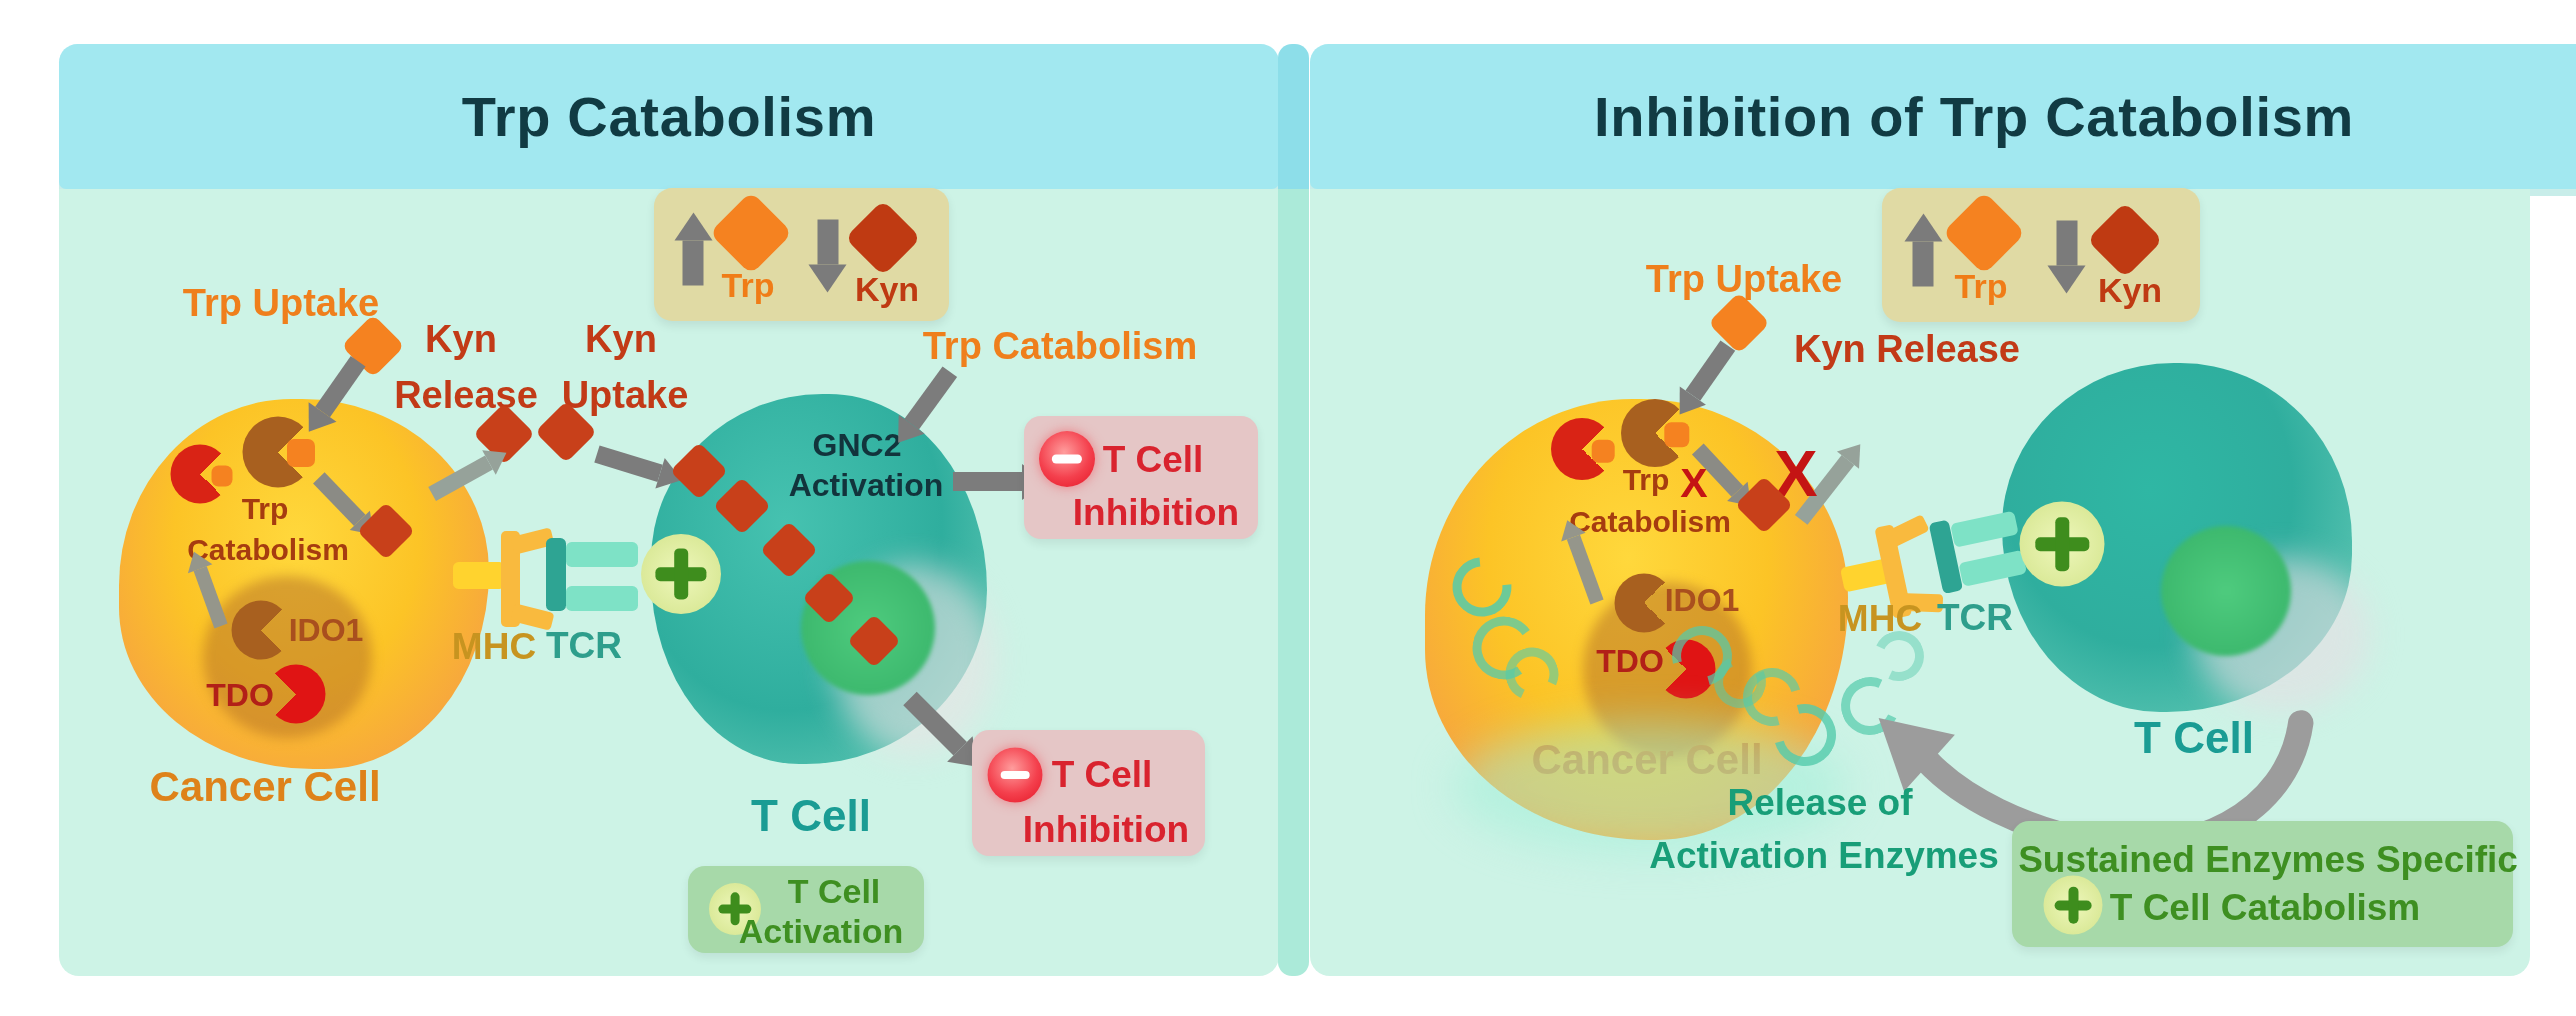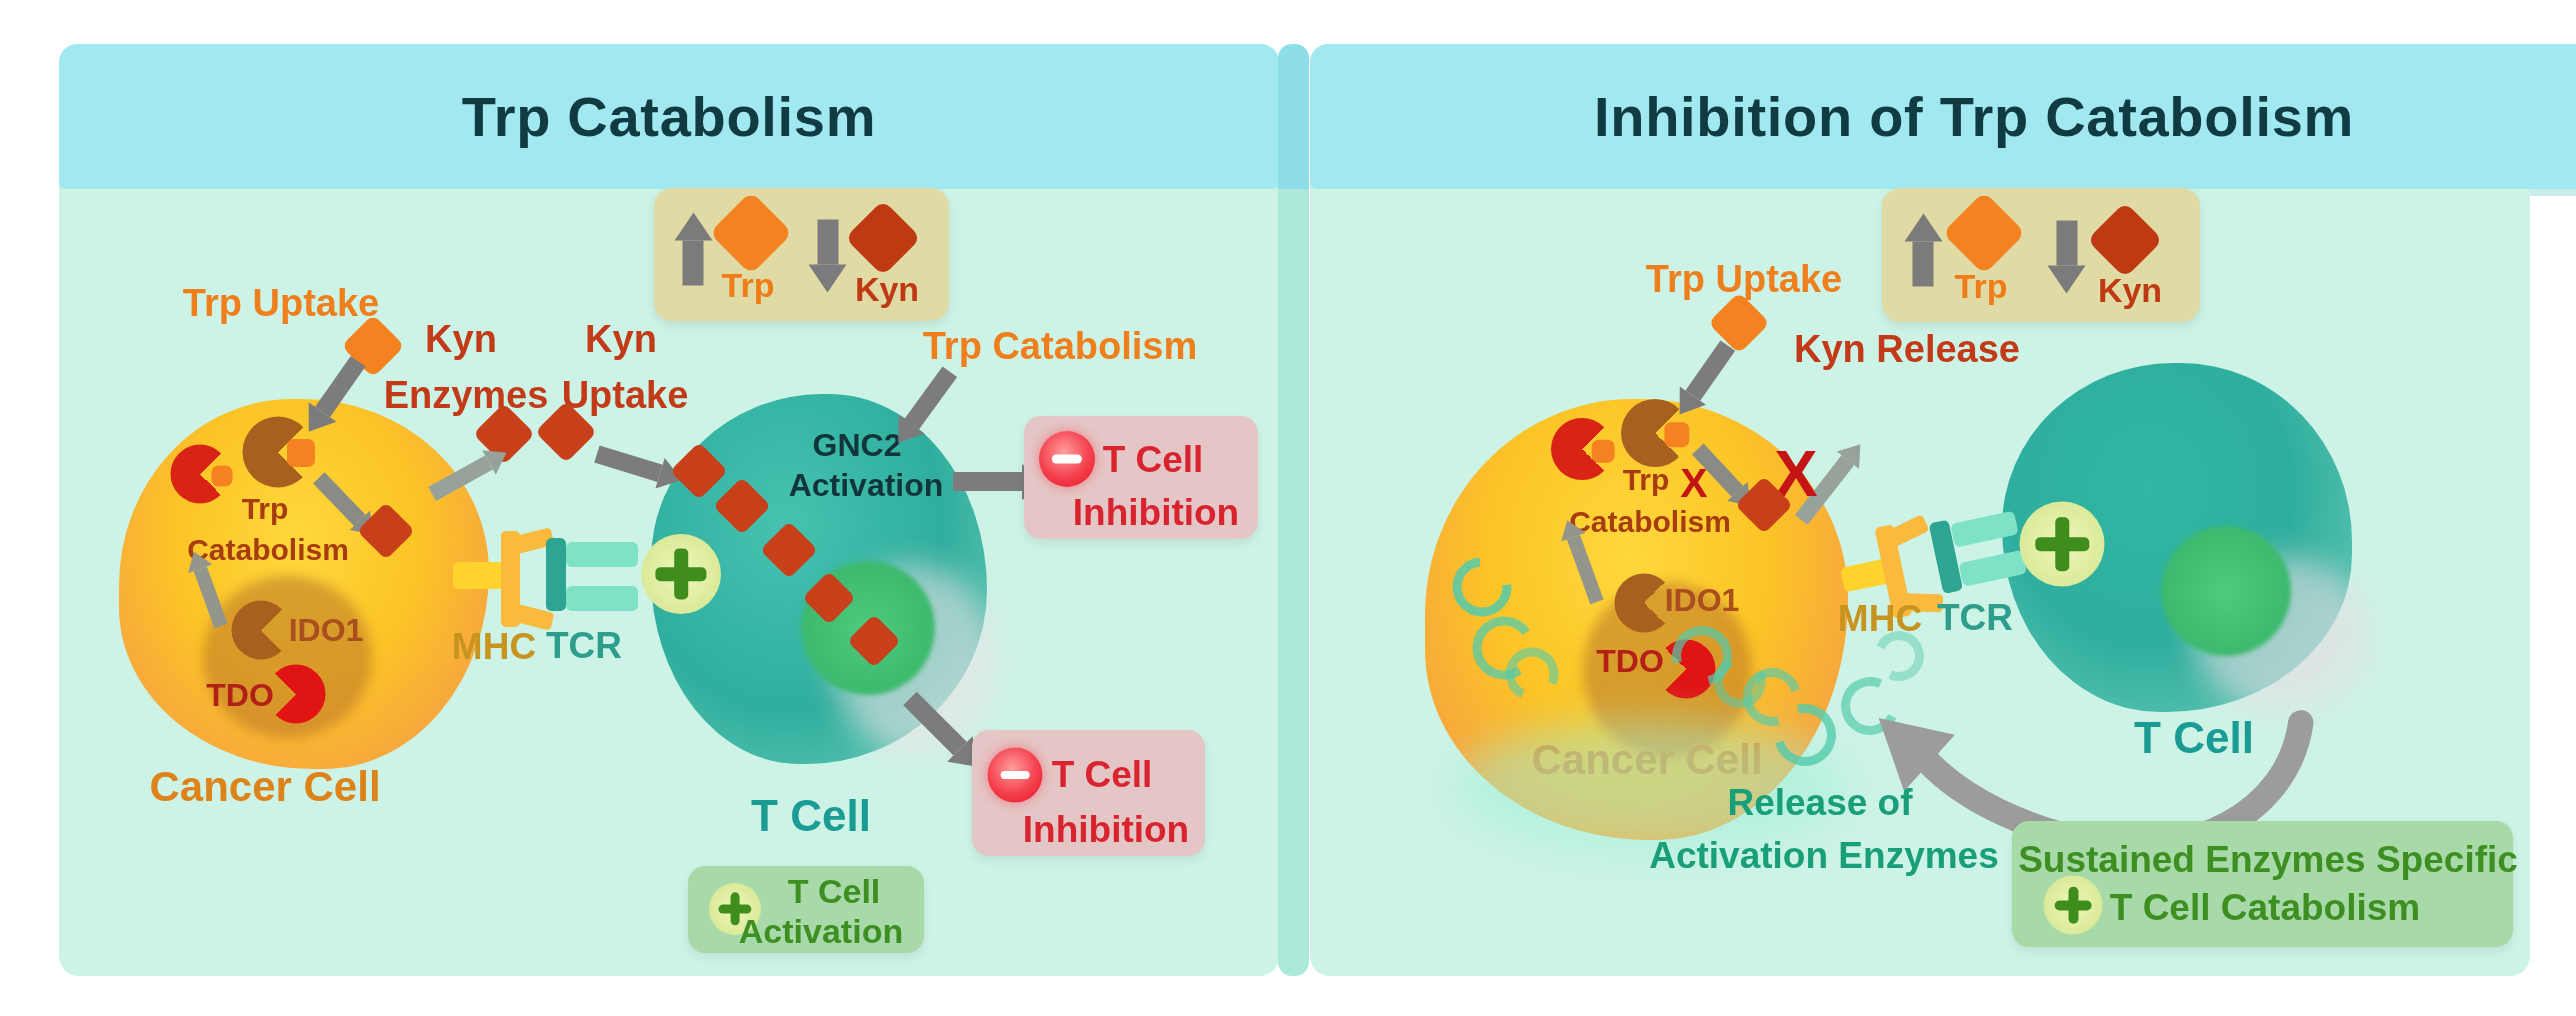--- a/index.html
+++ b/index.html
@@ -73,21 +73,21 @@
                 background:radial-gradient(ellipse at 40% 35%, #46c2b0 0%, #2fae9e 55%, #57c2b0 82%, #9fd8c8 100%);"></div>
     <div class="soft" style="left:833px;top:564px;width:162px;height:191px;border-radius:50%;background:rgba(233,226,228,.6);filter:blur(15.5px);"></div>
     <div class="soft" style="left:801px;top:561px;width:134px;height:134px;border-radius:50%;
                 background:radial-gradient(circle,#4ecb7e 0%,#3db96e 70%,rgba(61,185,110,.6) 100%);filter:blur(2.1px);"></div>
 
     <div class="t" style="left:281px;top:303px;font-size:38px;color:#ef7f1c;">Trp Uptake</div>
     <div class="diamond" style="left:373px;top:346px;width:45px;height:45px;background:#f58220;border-radius:8.5px;"></div>
     <div class="arrow" style="left:358px;top:352px;width:62px;--th:18.3px;transform:rotate(125deg);"></div>
 
     <div class="t" style="left:461px;top:339px;font-size:38px;color:#c23a17;">Kyn</div>
-    <div class="t" style="left:466px;top:395px;font-size:38px;color:#c23a17;">Enzymes</div>
+    <div class="t" style="left:466px;top:395px;font-size:38px;color:#c23a17;">Release</div>
     <div class="t" style="left:621px;top:339px;font-size:38px;color:#c23a17;">Kyn</div>
     <div class="t" style="left:625px;top:395px;font-size:38px;color:#c23a17;">Uptake</div>
     <div class="diamond" style="left:504px;top:434px;width:44px;height:44px;background:#c8401a;border-radius:7.8px;"></div>
     <div class="diamond" style="left:566px;top:432px;width:44px;height:44px;background:#c8401a;border-radius:7.8px;"></div>
     <div class="arrow" style="left:432px;top:486px;width:65px;--th:15.5px;--c:#96a29a;transform:rotate(-29deg);"></div>
     <div class="arrow" style="left:597px;top:445px;width:66px;--th:17.6px;transform:rotate(17deg);"></div>
 
     <div class="pac pacR" style="left:200px;top:474px;width:59px;height:59px;--c:#d92315;"></div>
     <div class="sub" style="left:222px;top:476px;width:21px;height:21px;"></div>
     <div class="pac pacR" style="left:278px;top:452px;width:71px;height:71px;--c:#a8601f;"></div>

